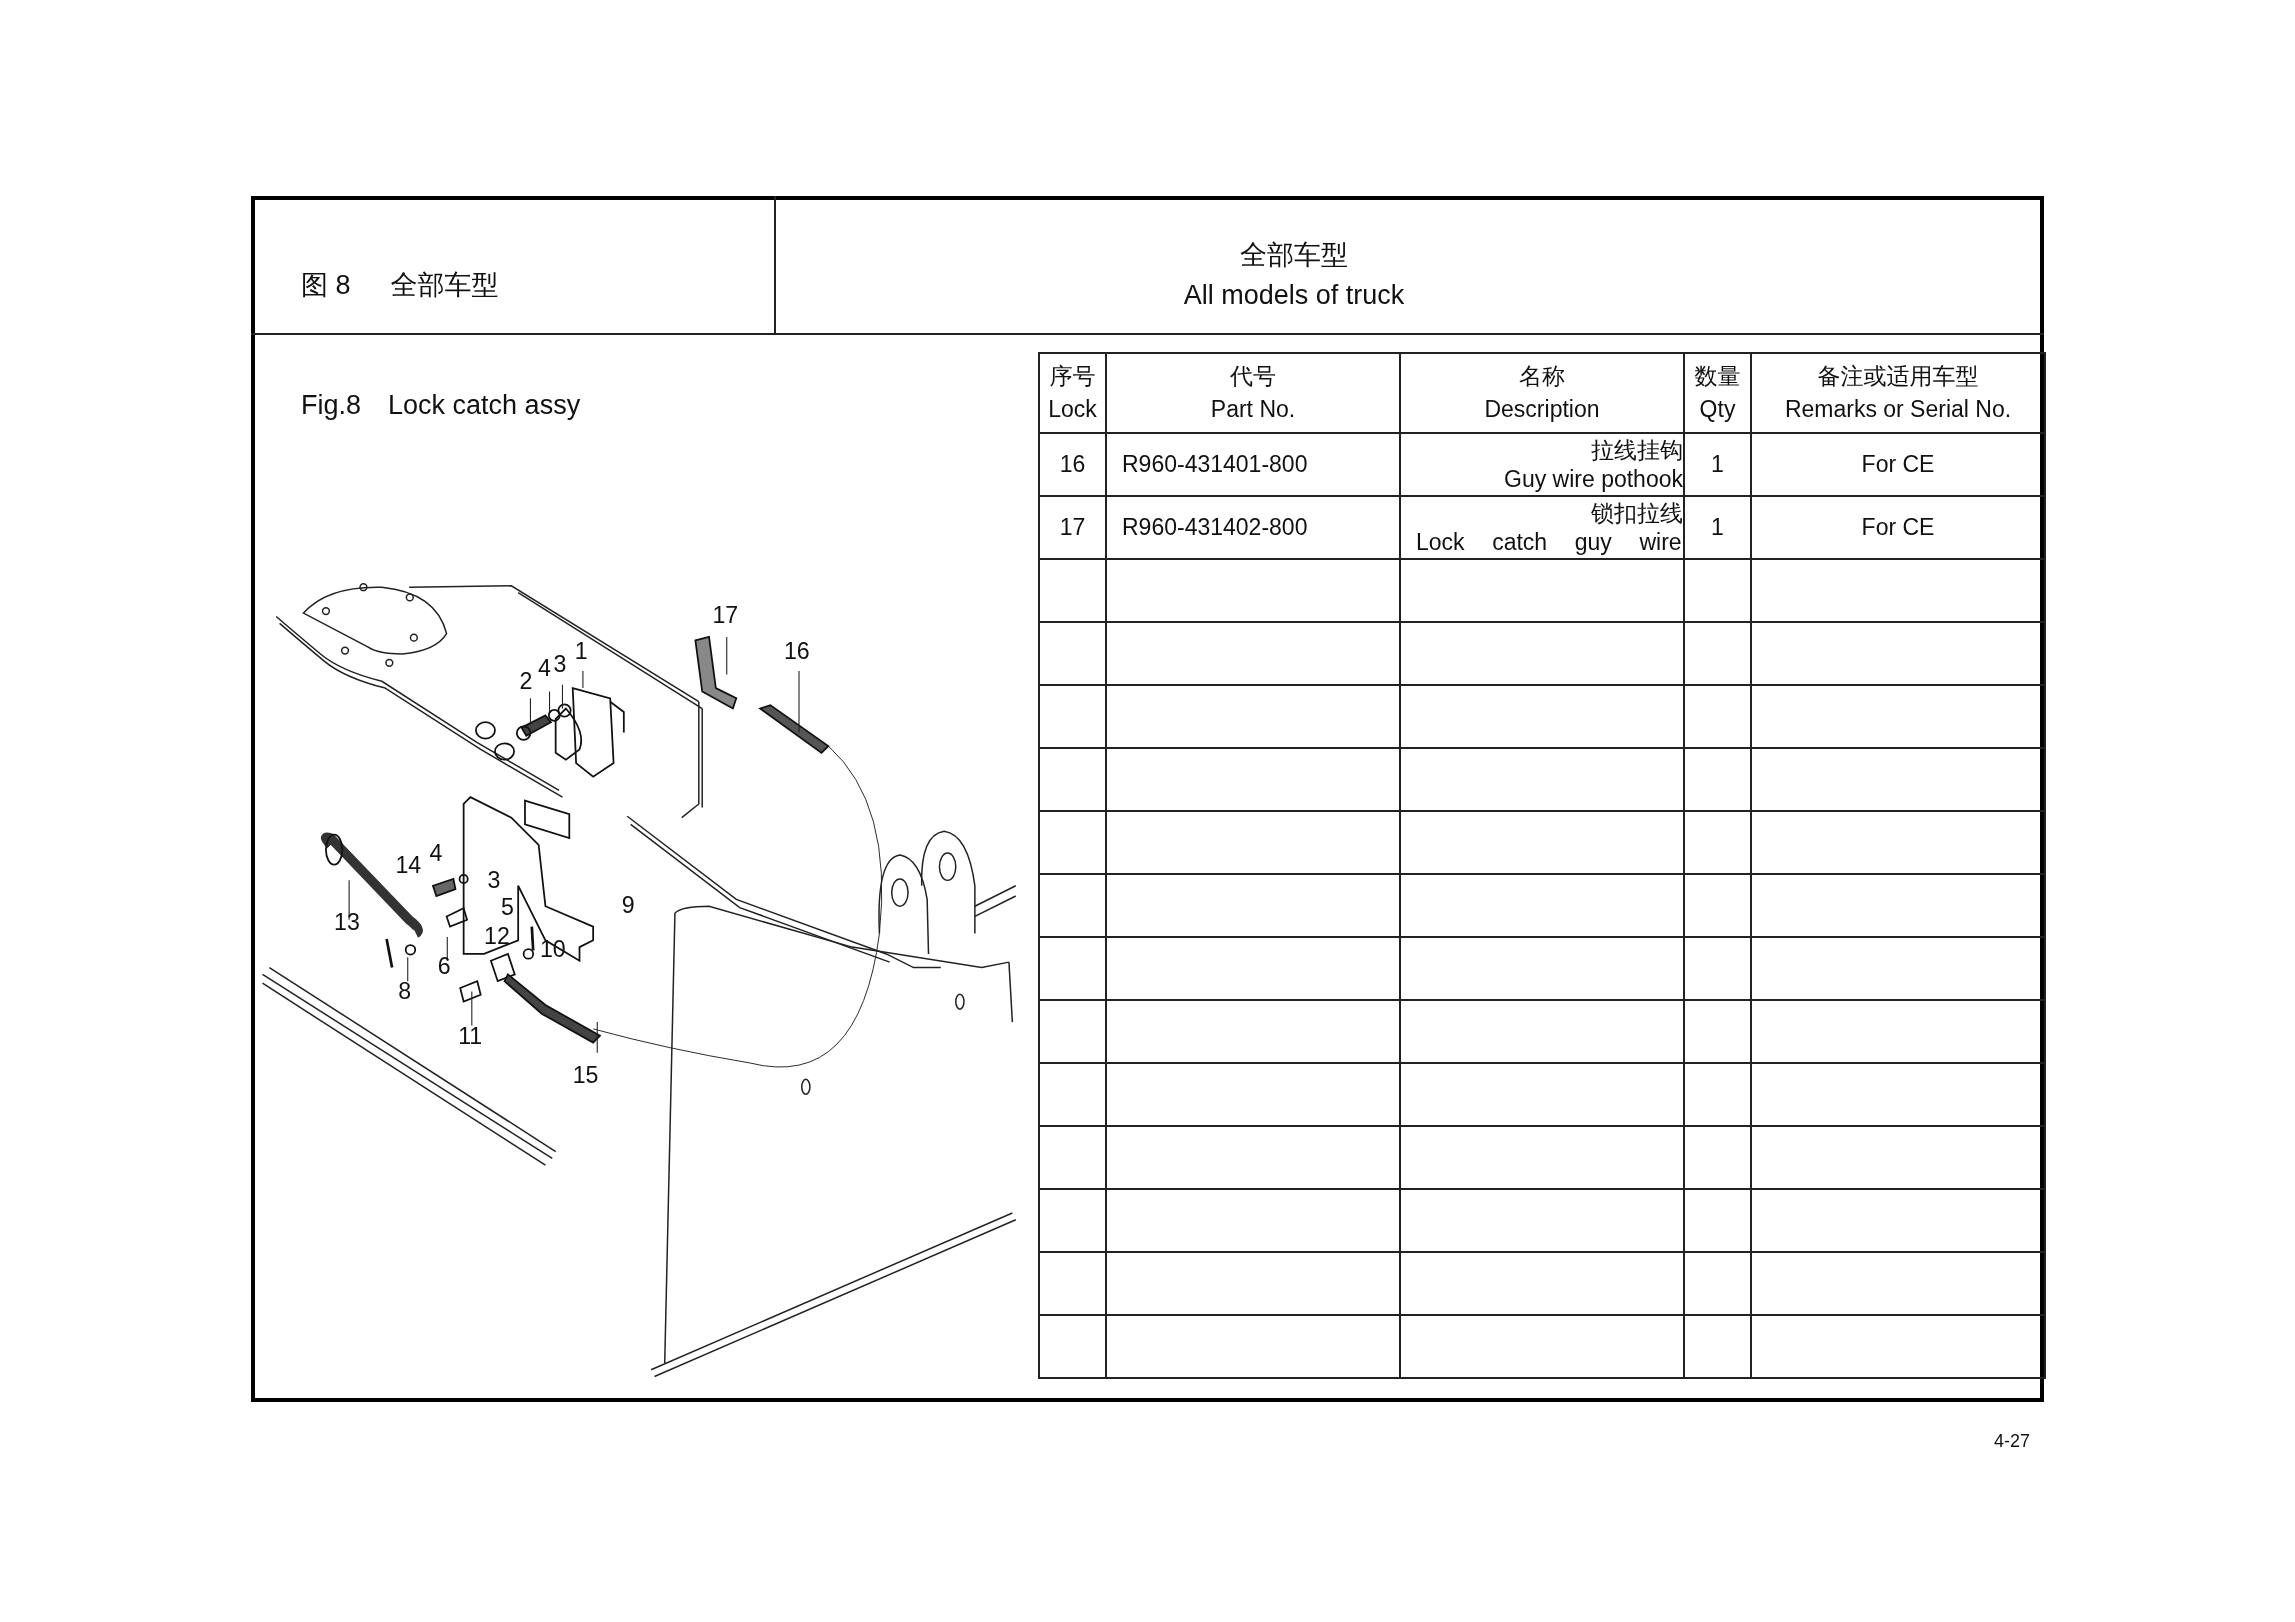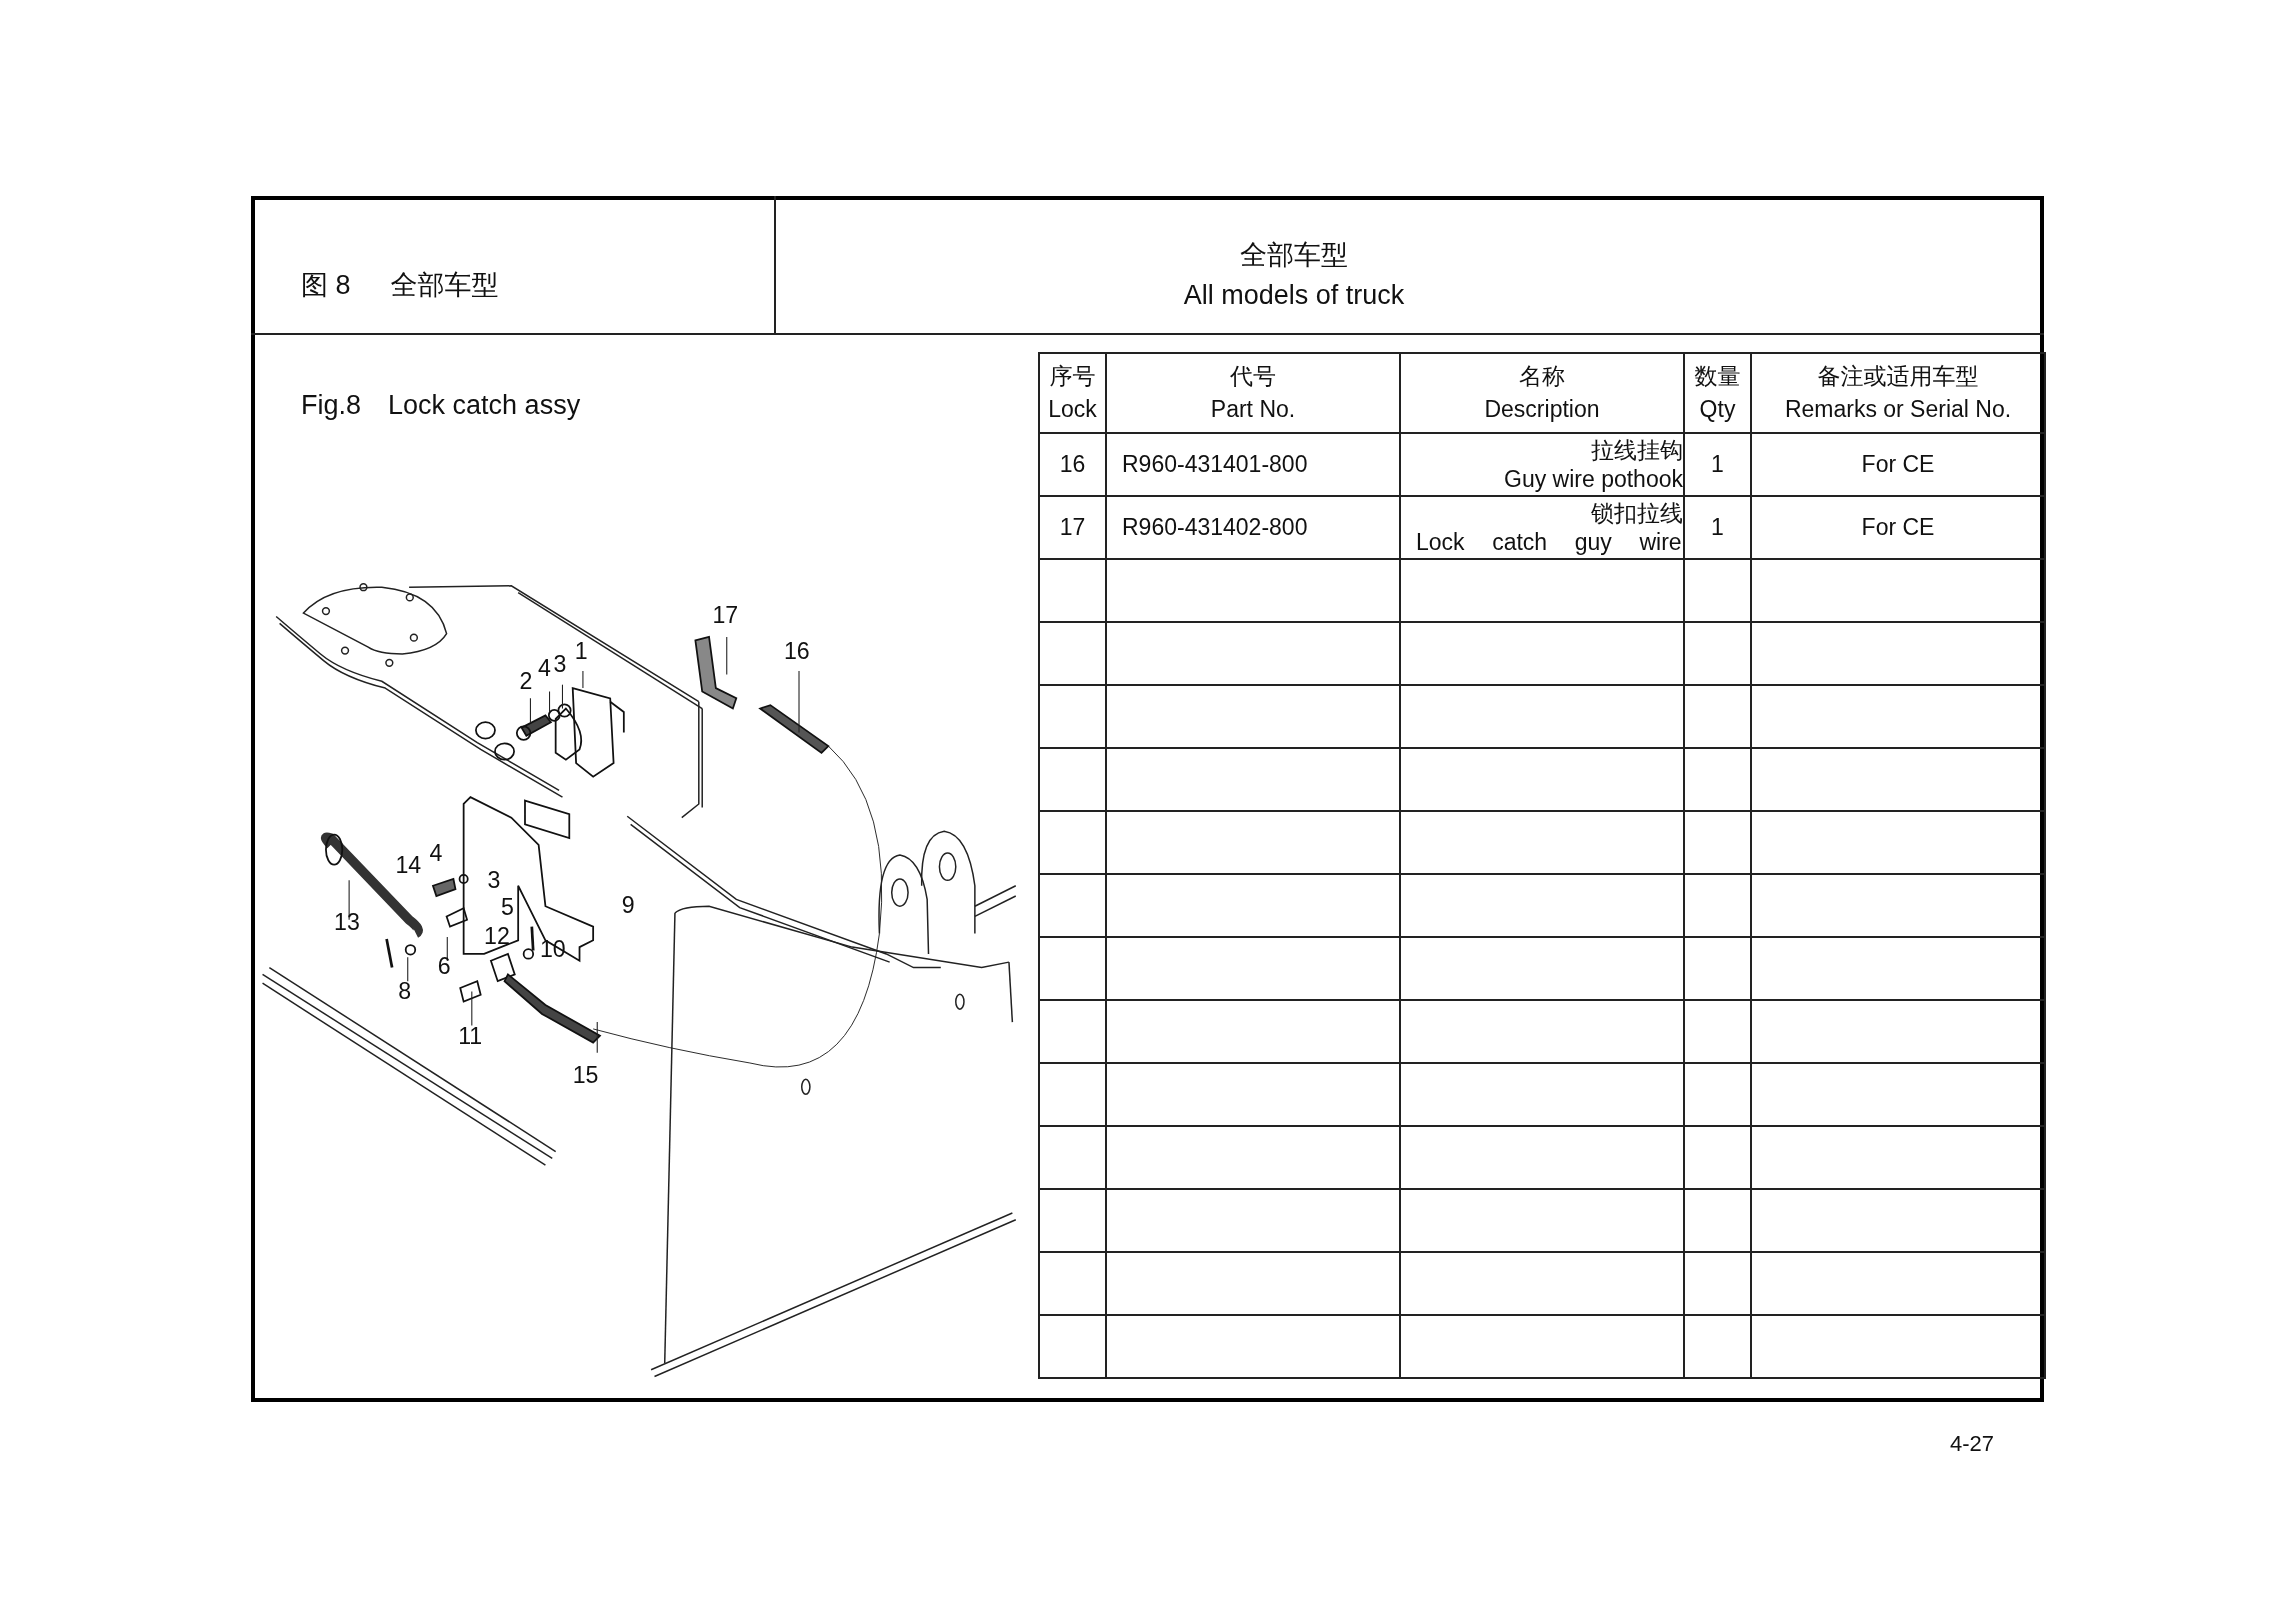--- a/index.html
+++ b/index.html
@@ -21,21 +21,21 @@
 
   table.parts { position: absolute; left: 1038px; top: 352px; width: 1006px;
                 border-collapse: collapse; table-layout: fixed; }
   table.parts td, table.parts th { border: 2px solid #222; padding: 0; font-weight: normal;
                 font-size: 23px; line-height: 33px; text-align: center; vertical-align: middle; }
   table.parts th { height: 78px; }
   table.parts tr.row td { height: 61px; }
   table.parts td.desc { text-align: right; padding-left: 15px; line-height: 29px; margin-left: 48px; }
   table.parts td.partno { text-align: left; padding-left: 15px; }
   .desc-en-just { display: flex; justify-content: space-between; padding-right: 1.4px; white-space: nowrap; overflow: hidden; }
-  .page-no { position: absolute; left: 1950px; top: 1431px; font-size: 22px; }
+  .page-no { position: absolute; left: 1994px; top: 1431px; font-size: 18px; }
 </style>
 </head>
 <body>
 
 <div class="frame"></div>
 <div class="hdr-divider-v"></div>
 <div class="hdr-divider-h"></div>
 
 <div class="title-block">
   <div class="title-line">

